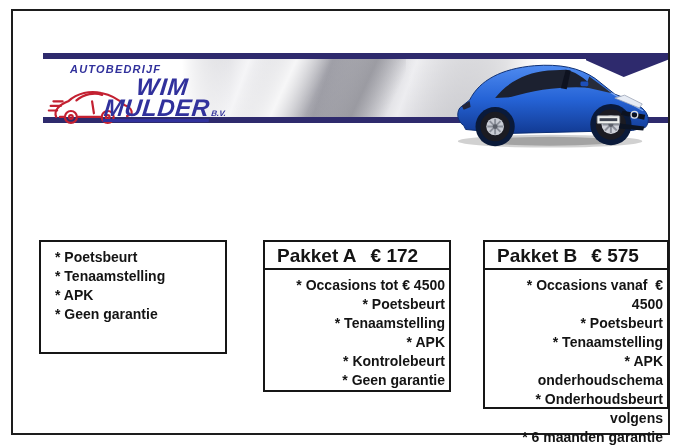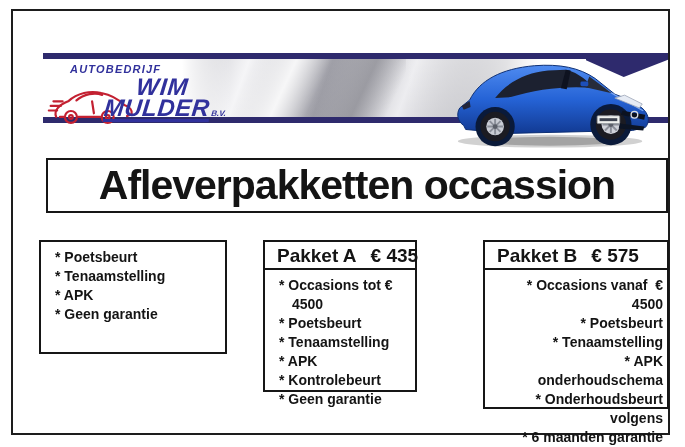--- a/index.html
+++ b/index.html
@@ -51,21 +51,21 @@
   .photo-car{position:absolute;right:12px;top:1px;width:206px;height:97px;z-index:4;}
   
   .title-box{
     position:absolute;left:33px;top:147px;width:622px;height:55px;box-sizing:border-box;
     border:2px solid #161616;display:flex;align-items:center;justify-content:center;
   }
   .title-box span{font-size:41px;font-weight:bold;letter-spacing:-1px;white-space:pre;}
   
   .pkg{position:absolute;top:229px;border:2px solid #161616;background:#fff;box-sizing:border-box;}
   .pkg-1{left:26px;width:188px;height:114px;}
-  .pkg-2{left:250px;width:154px;height:152px;}
+  .pkg-2{left:250px;width:188px;height:152px;text-align:right;}
   .pkg-3{left:470px;width:186px;height:169px;text-align:right;}
   .pkg-header{
     height:25px;border-bottom:2px solid #161616;display:flex;align-items:center;
     padding:1px 6px 0 12px;font-size:19px;font-weight:bold;white-space:pre;
   }
   .pkg-price{margin-left:14px;}
   .pkg-items{padding:6px 4px 2px 14px;}
   .pkg-item{
     font-size:14px;font-weight:bold;line-height:19px;white-space:pre-wrap;
     padding-left:13px;text-indent:-13px;
@@ -139,37 +139,34 @@
       <path d="M168,44 L193,54 L196,50 L178,41 Z" fill="#e6ebf4" stroke="#9aa3b5" stroke-width="0.8"></path>
       <path d="M176,57 L199,61 L198,66 L174,61 Z" fill="#0c1220"></path>
       <circle cx="188" cy="61" r="3.4" fill="none" stroke="#d8dce2" stroke-width="1.4"></circle>
       <rect x="150" y="62" width="23" height="8" rx="1" fill="#eef0ee" stroke="#8a8f96" stroke-width="0.8"></rect>
       <rect x="152.5" y="64.5" width="18" height="3" fill="#3d4350"></rect>
       <path d="M173,70 L198,73 L197,77 L172,75 Z" fill="#0c1424"></path>
       <path d="M12,52 L20,47 L21,53 L14,56 Z" fill="#23253a"></path>
     </svg>
   </div>
 
-  <div class="title-box">
-    <span>Afleverpakketten occassion</span>
-  </div>
 
   <div class="pkg pkg-1">
     <div class="pkg-items">
       <div class="pkg-item">* Poetsbeurt</div>
       <div class="pkg-item">* Tenaamstelling</div>
       <div class="pkg-item">* APK</div>
       <div class="pkg-item">* Geen garantie</div>
     </div>
   </div>
 
   <div class="pkg pkg-2">
     <div class="pkg-header">
       <span>Pakket A</span>
-      <span class="pkg-price">€ 435</span>
+      <span class="pkg-price">€ 172</span>
     </div>
     <div class="pkg-items">
       <div class="pkg-item">* Occasions tot € 4500</div>
       <div class="pkg-item">* Poetsbeurt</div>
       <div class="pkg-item">* Tenaamstelling</div>
       <div class="pkg-item">* APK</div>
       <div class="pkg-item">* Kontrolebeurt</div>
       <div class="pkg-item">* Geen garantie</div>
     </div>
   </div>

